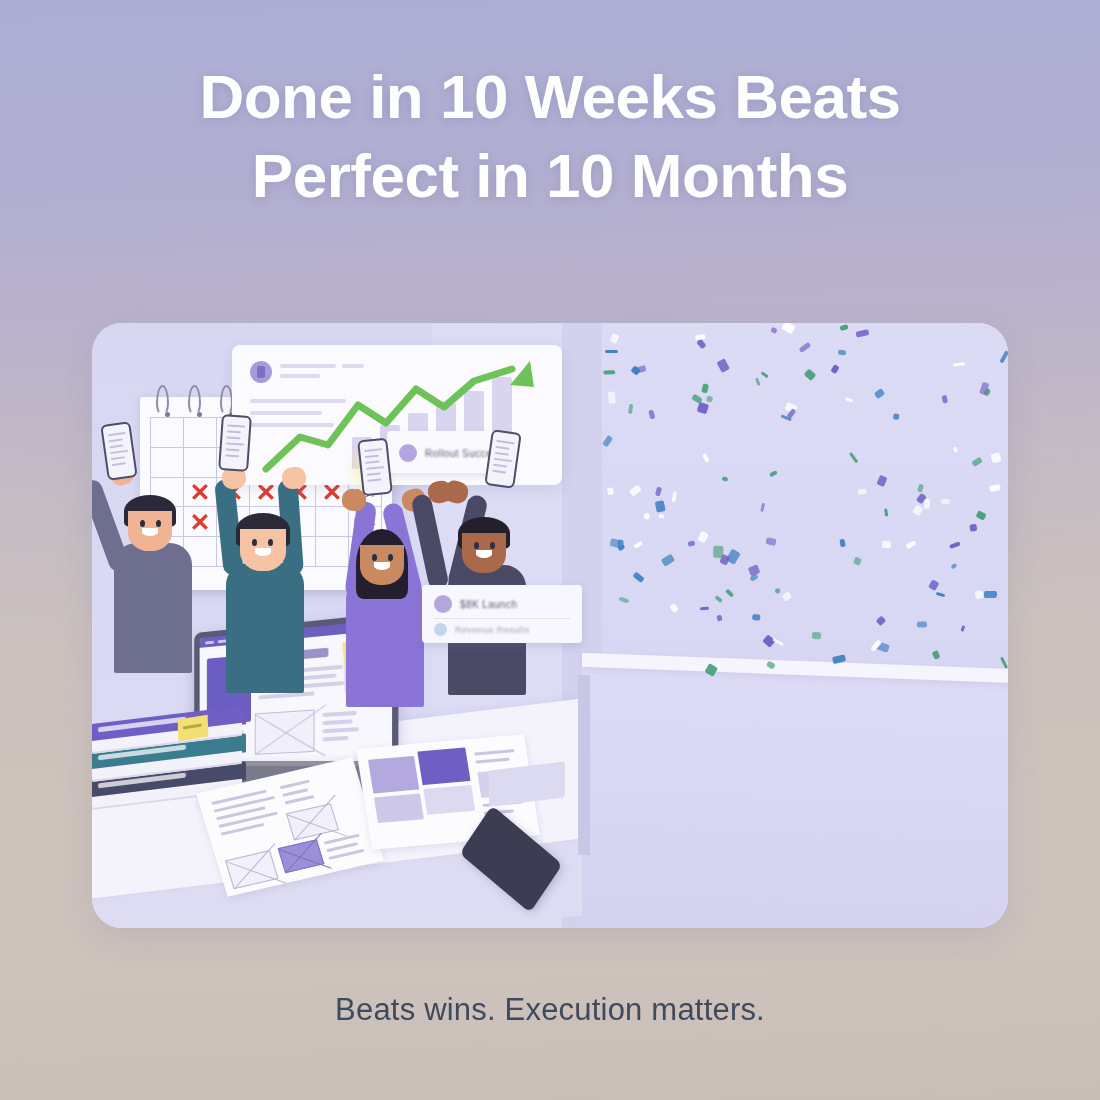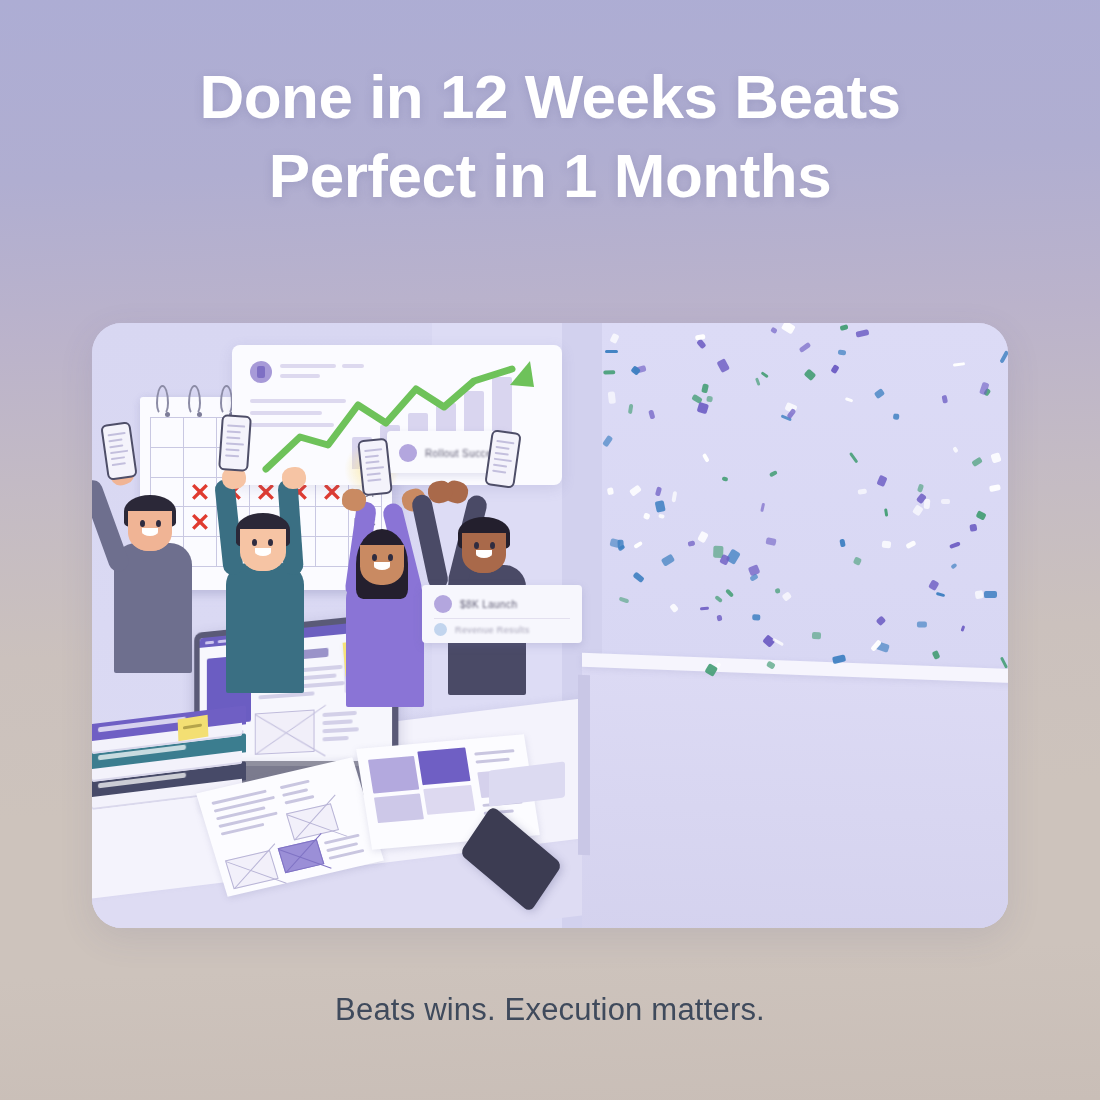--- a/index.html
+++ b/index.html
@@ -285,22 +285,22 @@
     border-radius:50%; background:radial-gradient(circle,#fbe9a6 0%,rgba(251,233,166,0) 70%);
   }
 
   
   .conf { position:absolute; border-radius:2px; }
 </style>
 </head>
 <body>
 
 <h1 class="headline">
-  <span class="l1">Done in 12 Weeks Beats</span>
-  <span class="l2">Perfect in 1 Months</span>
+  <span class="l1">Done in 10 Weeks Beats</span>
+  <span class="l2">Perfect in 10 Months</span>
 </h1>
 
 <div class="illus-card">
   <div class="scene">
 
     <div class="wall-left"></div>
     <div class="wall-mid"></div>
     <div class="wall-edge"></div>
     <div class="wall-col"></div>
     <div class="wall-right"></div>

